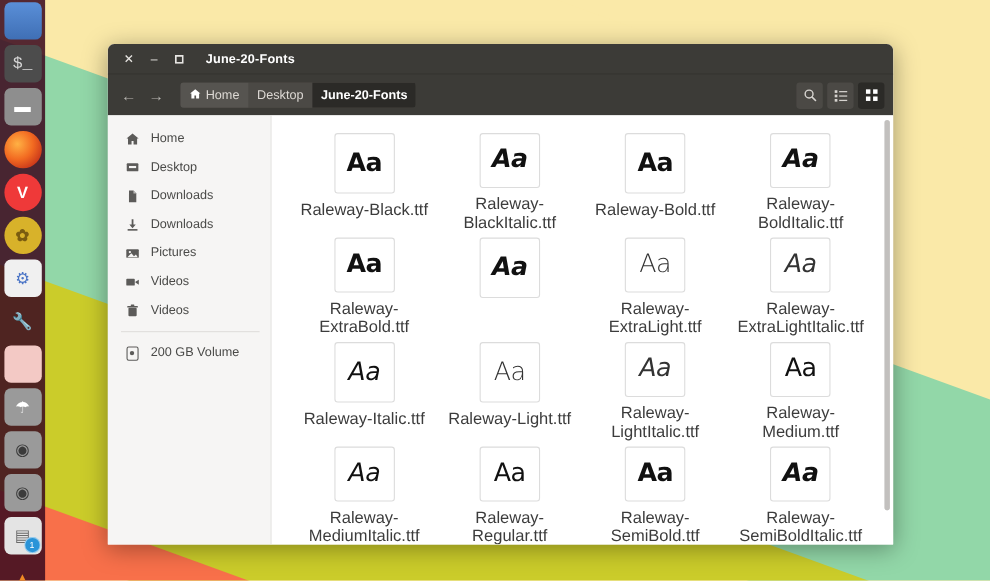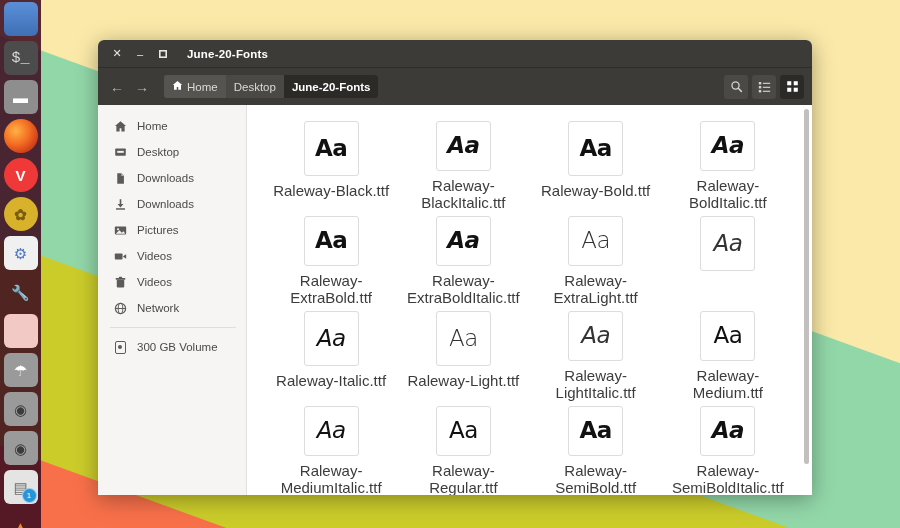--- a/index.html
+++ b/index.html
@@ -496,36 +496,26 @@
           <div class="side-item">
             <span class="sico">
               <svg width="13" height="13" viewBox="0 0 16 16">
                 <rect x="3.4" y="4.6" width="9.2" height="9.6" rx="1.2" fill="#5c5b59"></rect>
                 <rect x="2" y="2.6" width="12" height="1.9" rx="0.8" fill="#5c5b59"></rect>
                 <rect x="6" y="1" width="4" height="1.6" rx="0.6" fill="#5c5b59"></rect>
               </svg>
             </span>
             <span>Videos</span>
           </div>
-          <div class="side-item">
-            <span class="sico">
-              <svg width="13" height="13" viewBox="0 0 16 16">
-                <circle cx="8" cy="8" r="6.3" fill="none" stroke="#5c5b59" stroke-width="1.5"></circle>
-                <ellipse cx="8" cy="8" rx="2.8" ry="6.3" fill="none" stroke="#5c5b59" stroke-width="1.2"></ellipse>
-                <line x1="1.8" y1="8" x2="14.2" y2="8" stroke="#5c5b59" stroke-width="1.2"></line>
-              </svg>
-            </span>
-            <span>Network</span>
-          </div>
           <div class="side-sep"></div>
           <div class="side-item">
             <span class="sico">
               <span class="drive-ico"></span>
             </span>
-            <span>300 GB Volume</span>
+            <span>200 GB Volume</span>
           </div>
         </div>
       <div class="content">
         <div class="grid" id="grid">
             <div class="file" title="Raleway-Black.ttf">
               <div class="thumb">
                 <span class="aa" style="font-weight: 900; font-style: normal;">Aa</span>
               </div>
               <div class="filename">Raleway-Black.ttf</div>
             </div>
@@ -550,32 +540,32 @@
             <div class="file" title="Raleway-ExtraBold.ttf">
               <div class="thumb">
                 <span class="aa" style="font-weight: 800; font-style: normal;">Aa</span>
               </div>
               <div class="filename">Raleway-ExtraBold.ttf</div>
             </div>
             <div class="file" title="Raleway-ExtraBoldItalic.ttf">
               <div class="thumb">
                 <span class="aa" style="font-weight: 800; font-style: italic;">Aa</span>
               </div>
-              <div class="filename">Raleway-ExtraBoldItalic.ttf</div>
             </div>
             <div class="file" title="Raleway-ExtraLight.ttf">
               <div class="thumb">
                 <span class="aa" style="font-weight: 200; font-style: normal; color: rgb(51, 51, 51);">Aa</span>
               </div>
               <div class="filename">Raleway-ExtraLight.ttf</div>
             </div>
             <div class="file" title="Raleway-ExtraLightItalic.ttf">
               <div class="thumb">
                 <span class="aa" style="font-weight: 200; font-style: italic; color: rgb(51, 51, 51);">Aa</span>
               </div>
+              <div class="filename">Raleway-ExtraLightItalic.ttf</div>
             </div>
             <div class="file" title="Raleway-Italic.ttf">
               <div class="thumb">
                 <span class="aa" style="font-weight: 400; font-style: italic;">Aa</span>
               </div>
               <div class="filename">Raleway-Italic.ttf</div>
             </div>
             <div class="file" title="Raleway-Light.ttf">
               <div class="thumb">
                 <span class="aa" style="font-weight: 300; font-style: normal; color: rgb(51, 51, 51);">Aa</span>

